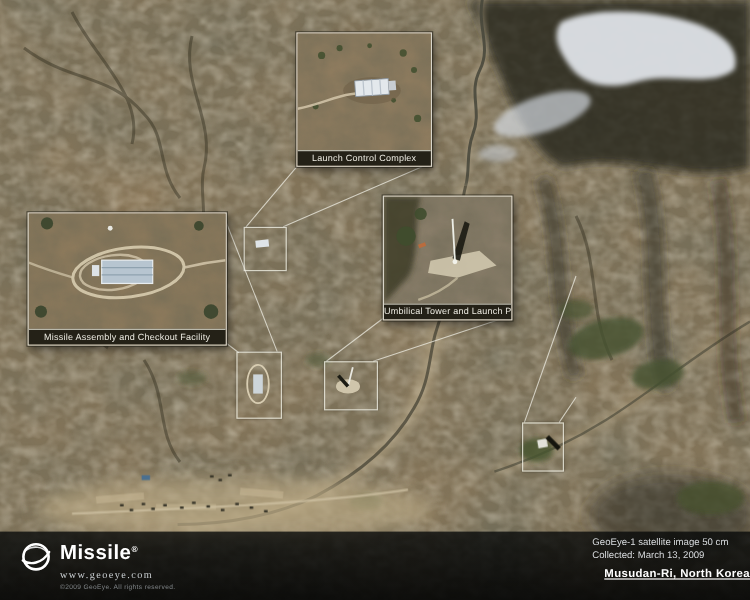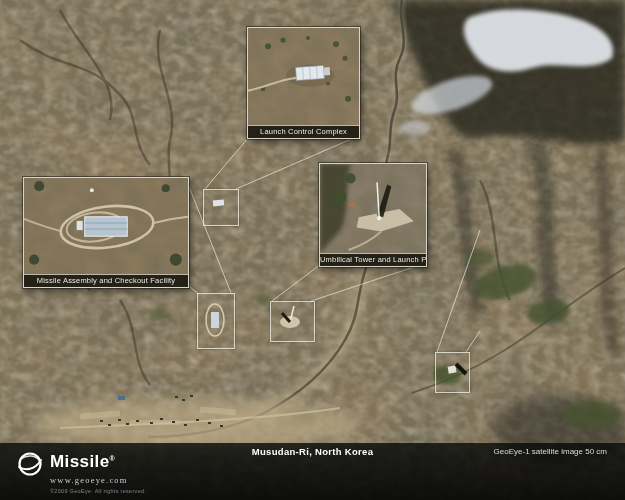--- a/index.html
+++ b/index.html
@@ -39,22 +39,22 @@
     position:absolute; left:0; right:0; bottom:0; height:57px;
     background:linear-gradient(rgba(7,9,9,0.80), rgba(3,4,4,0.92));
   }
   .brand { position:absolute; left:16px; top:7px; display:flex; align-items:flex-start; }
   .brand-txt { margin-left:6px; }
   .brand-name { font-size:17px; font-weight:600; color:#ffffff; letter-spacing:0.4px; line-height:18px; }
   .brand-name sup { font-size:7px; vertical-align:6px; }
   .brand-url { font-size:8.5px; color:#ccd1d4; letter-spacing:1.2px; margin-top:4px;font-family:Liberation Serif, serif; }
   .brand-copy { font-size:5.5px; color:#82878a; margin-top:3px; letter-spacing:0.3px; }
   .footer-title {
-    position:absolute; left:0; right:0; top:3px; text-align:center;
-    color:#ffffff; font-weight:bold; font-size:9.5px; letter-spacing:0.3px;
+    position:absolute; left:0; right:0; top:30px; text-align:right;
+    color:#ffffff; font-weight:bold; font-size:9.5px; letter-spacing:0.3px;text-decoration:underline;
   }
   .credits {
     position:absolute; right:18px; top:3px; text-align:left;
     color:#d9dcdf; font-size:8px; line-height:11px;
   }
   .credits .it { font-style:italic; }
 </style>
 </head>
 <body>
 
@@ -264,16 +264,17 @@
       </svg>
       <div class="brand-txt">
         <div class="brand-name"><span>Missile</span><sup>®</sup></div>
         <div class="brand-url">www.geoeye.com</div>
         <div class="brand-copy">©2009 GeoEye. All rights reserved.</div>
       </div>
     </div>
     <div class="footer-title">Musudan-Ri, North Korea</div>
     <div class="credits">
       <div>GeoEye-1 satellite image 50 cm</div>
+      <div>Collected: March 13, 2009</div>
     </div>
   </div>
 
 </div>
 
 </body></html>

